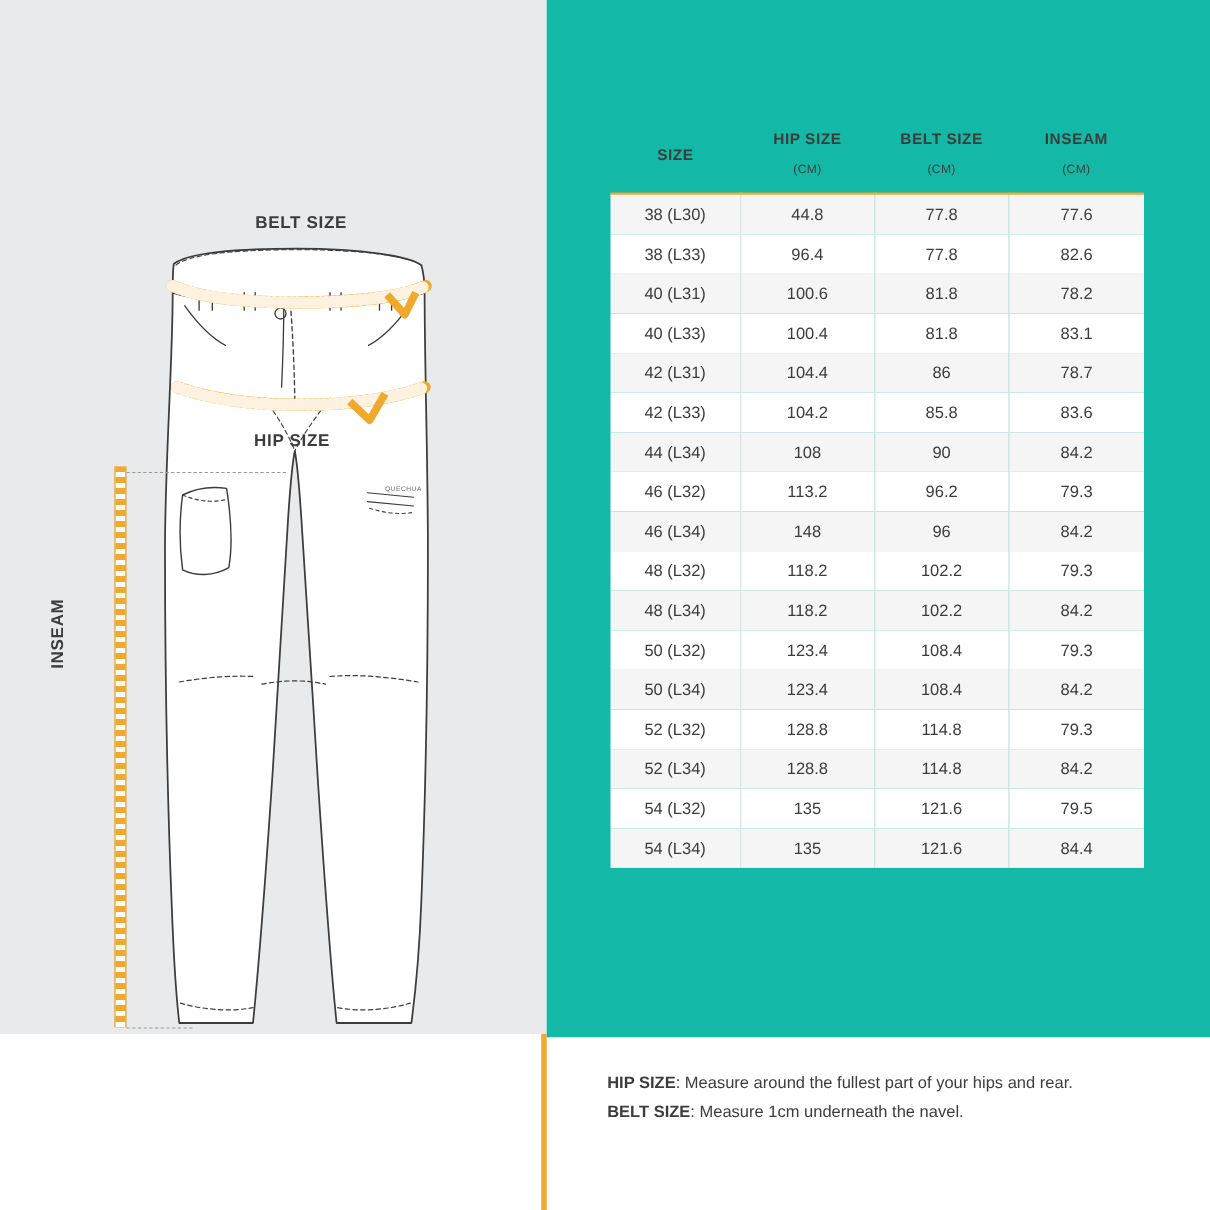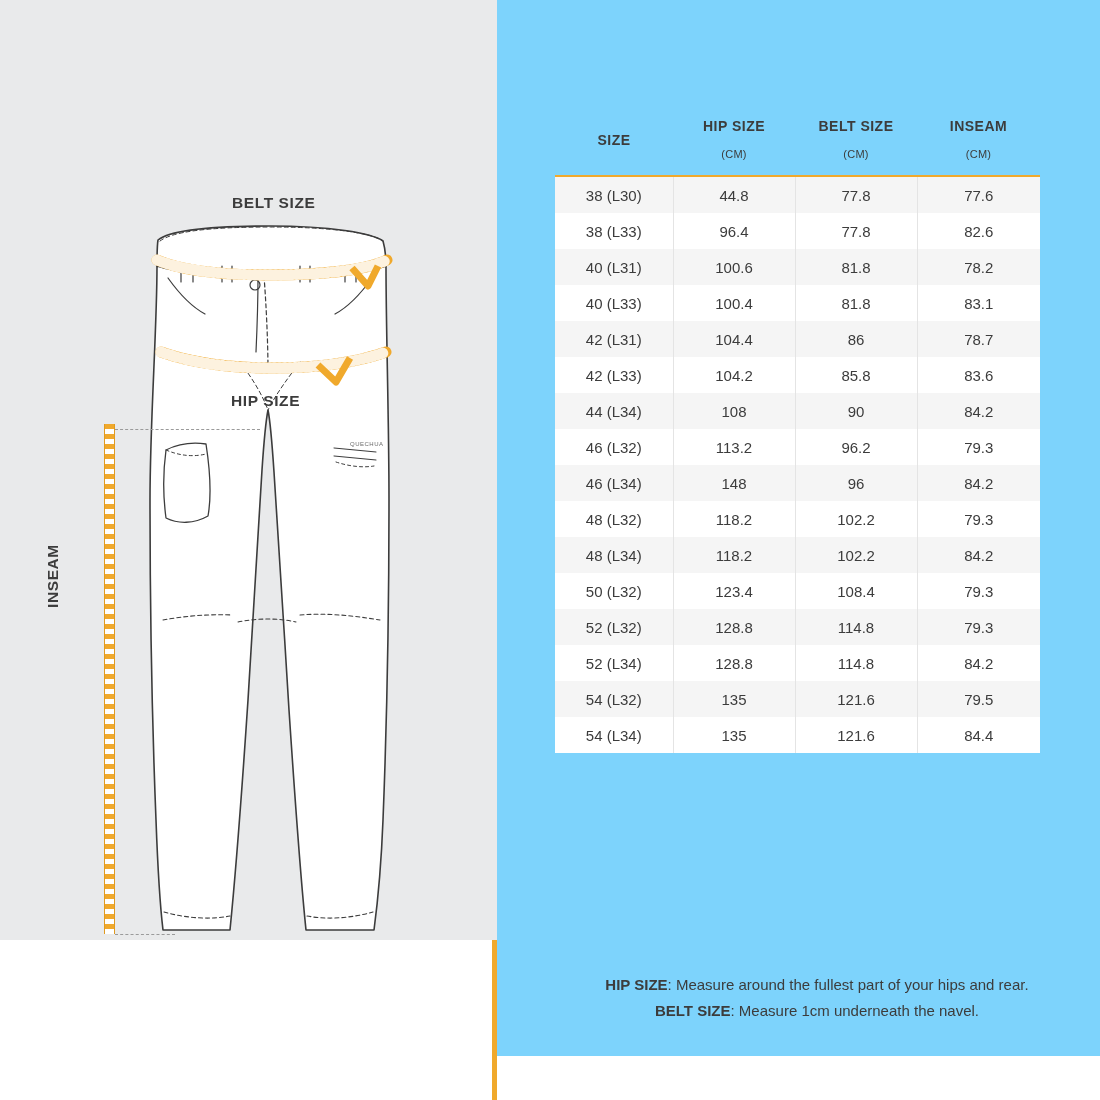--- a/index.html
+++ b/index.html
@@ -67,22 +67,22 @@
   }
   #dash-top { left: 115px; top: 429px; width: 145px; }
   #dash-bot { left: 115px; top: 934px; width: 60px; }
 
   #pants-svg { position: absolute; left: 0; top: 0; }
 
   
   #right-panel {
     position: absolute;
     left: 497px; top: 0;
-    width: 603px; height: 1056px;
-    background: #7dd3fc;
+    width: 603px; height: 943px;
+    background: #14b8a6;
   }
 
   table.size-table {
     position: absolute;
     left: 58px; top: 118px;
     width: 485px;
     border-collapse: collapse;
     table-layout: fixed;
   }
   table.size-table th {
@@ -120,21 +120,20 @@
   col.c-inseam { width: 123px; }
 
   
   #notes {
     position: absolute;
     left: 55px; top: 972px;
     width: 530px;
     font-size: 15px;
     line-height: 1.75;
     color: #3c3c3c;
-    text-align: center;
   }
   #notes .lead { font-weight: bold; }
 </style>
 </head>
 <body>
 
 <div id="page">
 
   <div id="left-panel">
 
@@ -313,20 +312,26 @@
             <td>102.2</td>
             <td>84.2</td>
           </tr>
           <tr>
             <td>50 (L32)</td>
             <td>123.4</td>
             <td>108.4</td>
             <td>79.3</td>
           </tr>
           <tr>
+            <td>50 (L34)</td>
+            <td>123.4</td>
+            <td>108.4</td>
+            <td>84.2</td>
+          </tr>
+          <tr>
             <td>52 (L32)</td>
             <td>128.8</td>
             <td>114.8</td>
             <td>79.3</td>
           </tr>
           <tr>
             <td>52 (L34)</td>
             <td>128.8</td>
             <td>114.8</td>
             <td>84.2</td>

